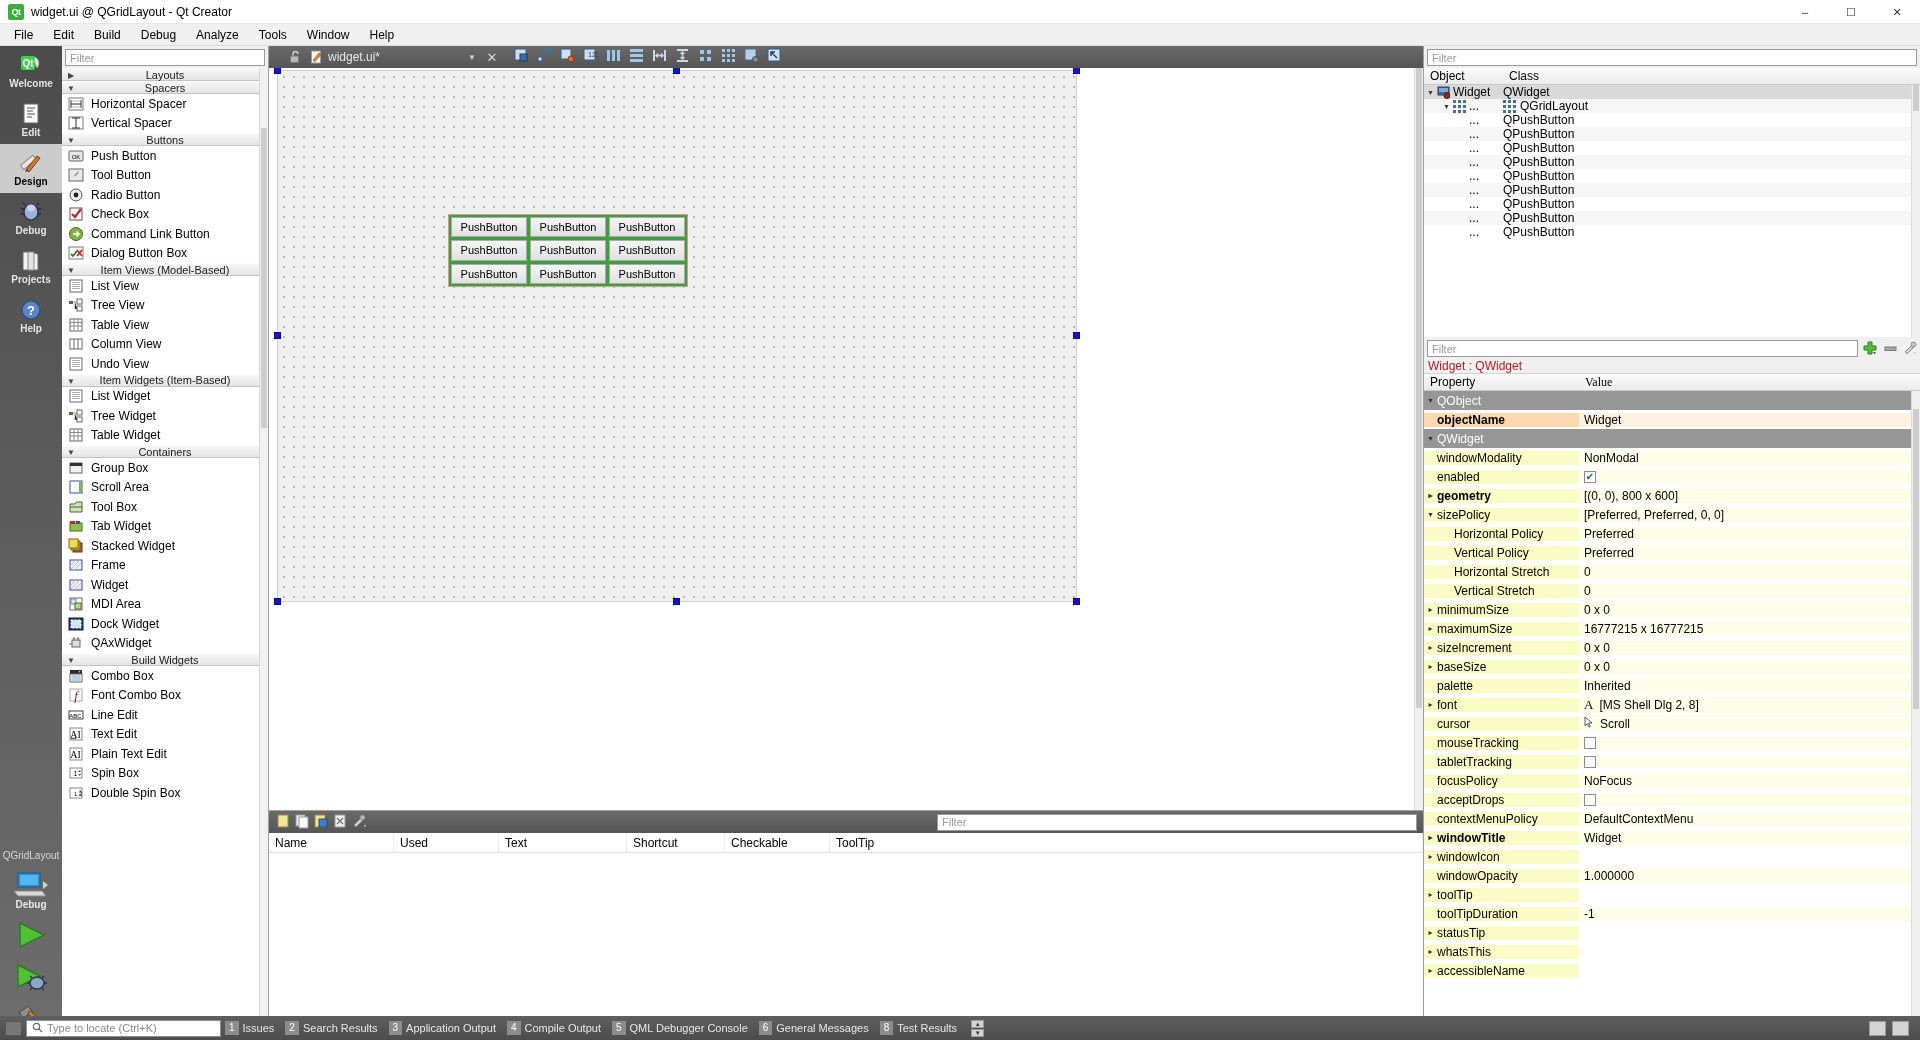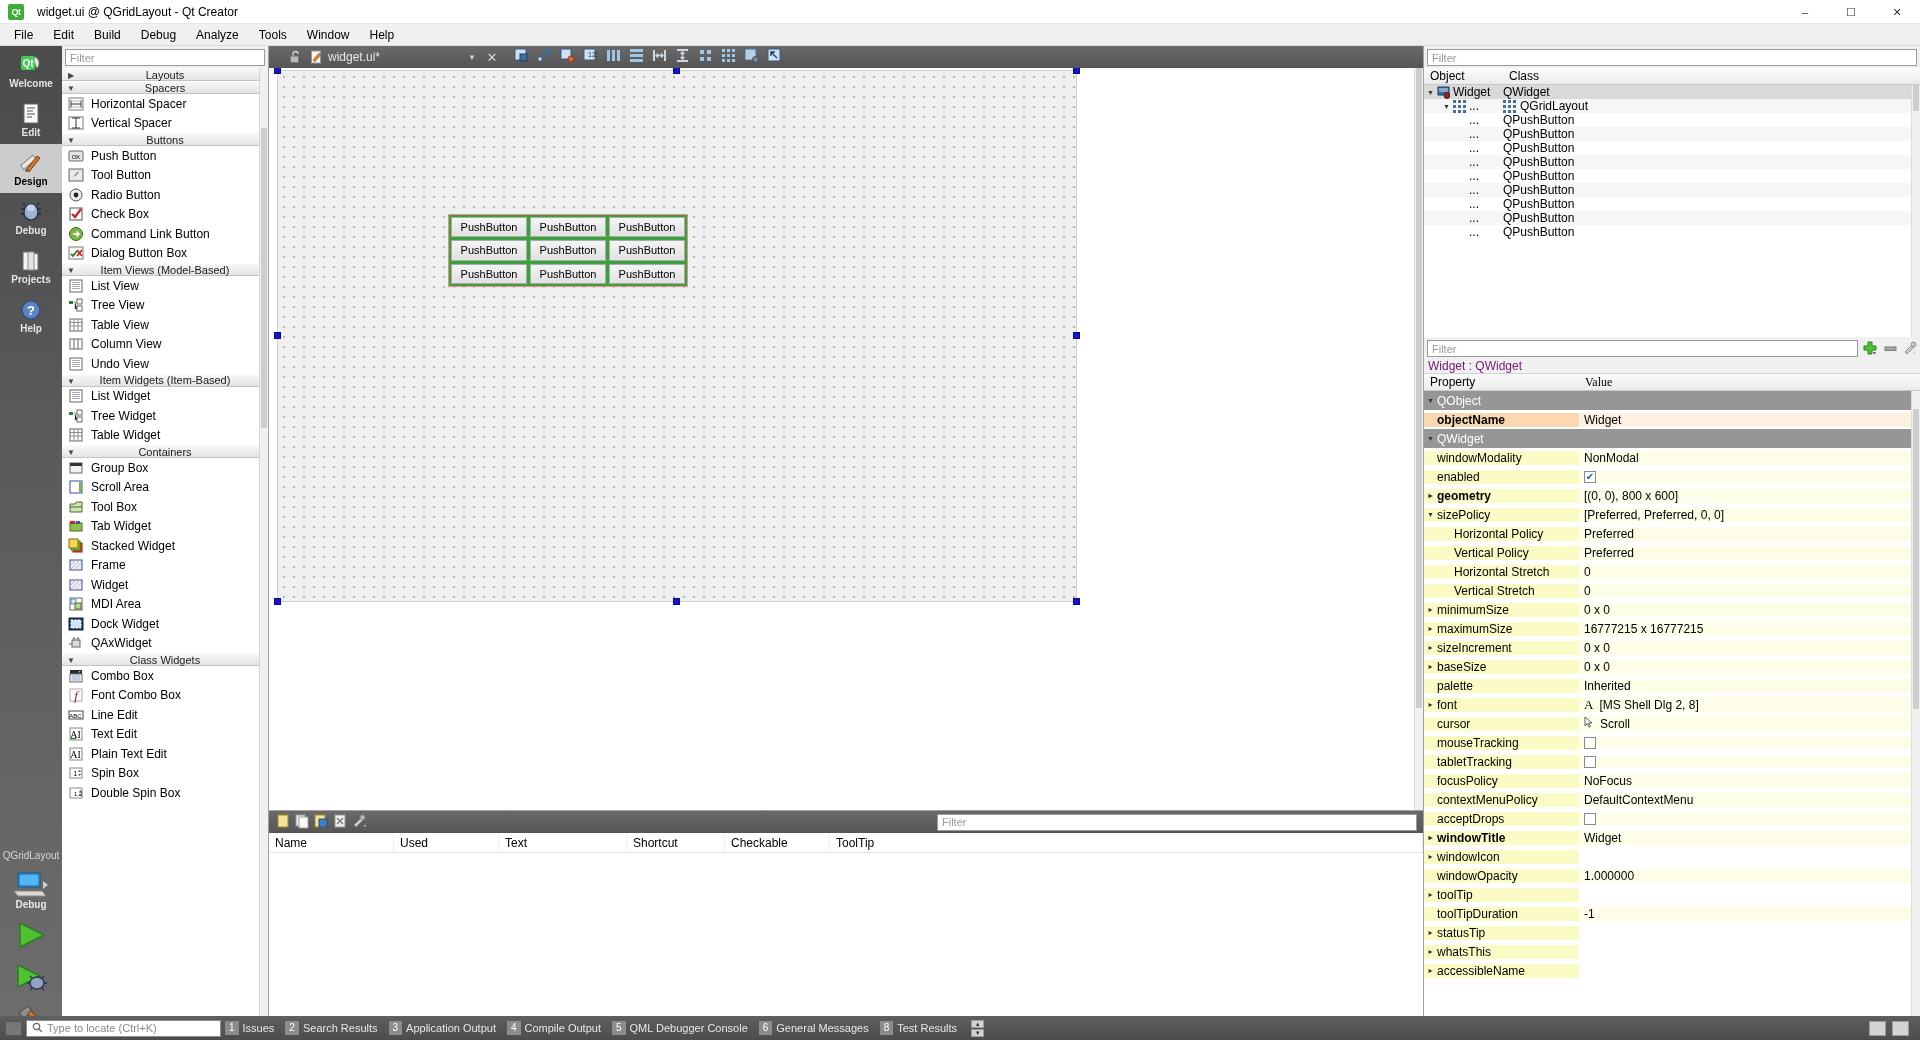--- a/index.html
+++ b/index.html
@@ -20,21 +20,21 @@
     border-bottom: 1px solid #e6e6e6;
     position: relative;
   }
   #app-logo {
     width: 16px; height: 16px; margin-left: 8px; margin-right: 7px;
     background: #3cae38; border-radius: 2px;
     color: #fff; font-size: 9px; font-weight: bold;
     display: flex; align-items: center; justify-content: center;
     letter-spacing: -0.5px;
   }
-  #title-text { font-size: 12px; color: #000; margin-left: 6px; }
+  #title-text { font-size: 12px; color: #000; }
   .win-btns { position: absolute; right: 0; top: 0; height: 24px; display: flex; }
   .win-btn {
     width: 46px; height: 24px; display: flex; align-items: center; justify-content: center;
     font-size: 11px; color: #333;
   }
 
   
   #menubar {
     height: 22px; background: #f0f0f0; display: flex; align-items: center;
     padding-left: 4px; border-bottom: 1px solid #dcdcdc;
@@ -211,21 +211,21 @@
     border-left: 1px solid #dcdcdc;
   }
   .dockscroll .thumb { position: absolute; left: 1px; right: 1px; background: #cdcdcd; }
 
   #propeditor { flex: 1 1 auto; display: flex; flex-direction: column; min-height: 0; }
   #pe-filterrow { display: flex; align-items: center; gap: 0; background:#f0f0f0; }
   #pe-filterrow .dock-filter { flex: 1 1 auto; margin-right: 2px; }
   .pe-tool { width: 20px; height: 19px; display:flex; align-items:center; justify-content:center; }
   #pe-objlabel {
     height: 15px; display: flex; align-items: center; padding-left: 4px;
-    font-size: 12px; background: #f0f0f0; border-bottom: 1px solid #d2d2d2; color: #701a75;
+    font-size: 12px; background: #f0f0f0; border-bottom: 1px solid #d2d2d2; color: #b91c1c;
   }
   #pe-rows { flex: 1 1 auto; background: #fff; overflow: hidden; position: relative; }
   .pe-row { height: 19px; display: flex; align-items: center; font-size: 12px; color: #000; }
   .pe-row.group { background: #969696; color: #fff; font-weight: normal; }
   .pe-name { width: 155px; flex: none; display: flex; align-items: center; overflow: hidden; white-space: nowrap; }
   .pe-val { flex: 1 1 auto; padding-left: 5px; display: flex; align-items: center; gap: 6px; overflow: hidden; white-space: nowrap; }
   .pe-row.yellow .pe-name { background: #fbfbc5; }
   .pe-row.yellow .pe-val { background: #fefee8; }
   .pe-row.orange .pe-name { background: #fbd9b0; font-weight: bold; }
   .pe-row.orange .pe-val { background: #fff1e2; }
@@ -593,21 +593,21 @@
             <span class="wb-ico"><svg width="16" height="16" viewBox="0 0 16 16">
                 <rect x="4" y="5" width="8" height="7" fill="#dcdcdc" stroke="#666"></rect>
                 <circle cx="6" cy="3.5" r="1.3" fill="#888"></circle>
                 <circle cx="10" cy="3.5" r="1.3" fill="#888"></circle>
                 <path d="M6 4.8v.6M10 4.8v.6M1 9h3" stroke="#666"></path>
               </svg></span>
             <span>QAxWidget</span>
           </div>
           <div class="wb-cat">
             <span class="chev">▼</span>
-            <span>Class Widgets</span>
+            <span>Build Widgets</span>
           </div>
           <div class="wb-item">
             <span class="wb-ico"><svg width="16" height="16" viewBox="0 0 16 16">
                 <rect x="2" y="2" width="12" height="4" fill="#2b2b2b"></rect>
                 <path d="M10.5 3.2l2 0-1 1.6z" fill="#fff"></path>
                 <rect x="2" y="6" width="12" height="8" fill="#fff" stroke="#666"></rect>
                 <path d="M3.5 8h9M3.5 10h9M3.5 12h9" stroke="#7a9fd0" stroke-width="1.2"></path>
               </svg></span>
             <span>Combo Box</span>
           </div>
@@ -1220,34 +1220,34 @@
                 <span class="twisty" style="margin-left: 0px;"></span>
                 <span>focusPolicy</span>
               </div>
               <div class="pe-val">
                 <span>NoFocus</span>
               </div>
             </div>
             <div class="pe-row yellow">
               <div class="pe-name">
                 <span class="twisty" style="margin-left: 0px;"></span>
-                <span>contextMenuPolicy</span>
-              </div>
-              <div class="pe-val">
-                <span>DefaultContextMenu</span>
-              </div>
-            </div>
-            <div class="pe-row yellow">
-              <div class="pe-name">
-                <span class="twisty" style="margin-left: 0px;"></span>
                 <span>acceptDrops</span>
               </div>
               <div class="pe-val">
                 <span class="cbox"></span>
                 <span></span>
+              </div>
+            </div>
+            <div class="pe-row yellow">
+              <div class="pe-name">
+                <span class="twisty" style="margin-left: 0px;"></span>
+                <span>contextMenuPolicy</span>
+              </div>
+              <div class="pe-val">
+                <span>DefaultContextMenu</span>
               </div>
             </div>
             <div class="pe-row yellow bold">
               <div class="pe-name">
                 <span class="twisty" style="margin-left: 0px;">▸</span>
                 <span>windowTitle</span>
               </div>
               <div class="pe-val">
                 <span>Widget</span>
               </div>

